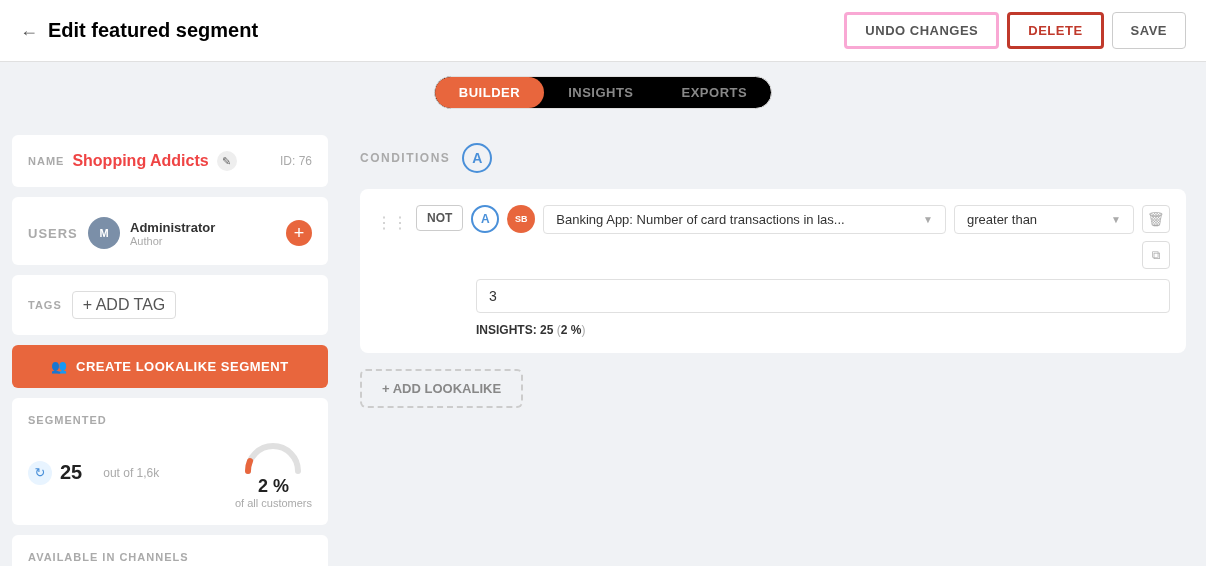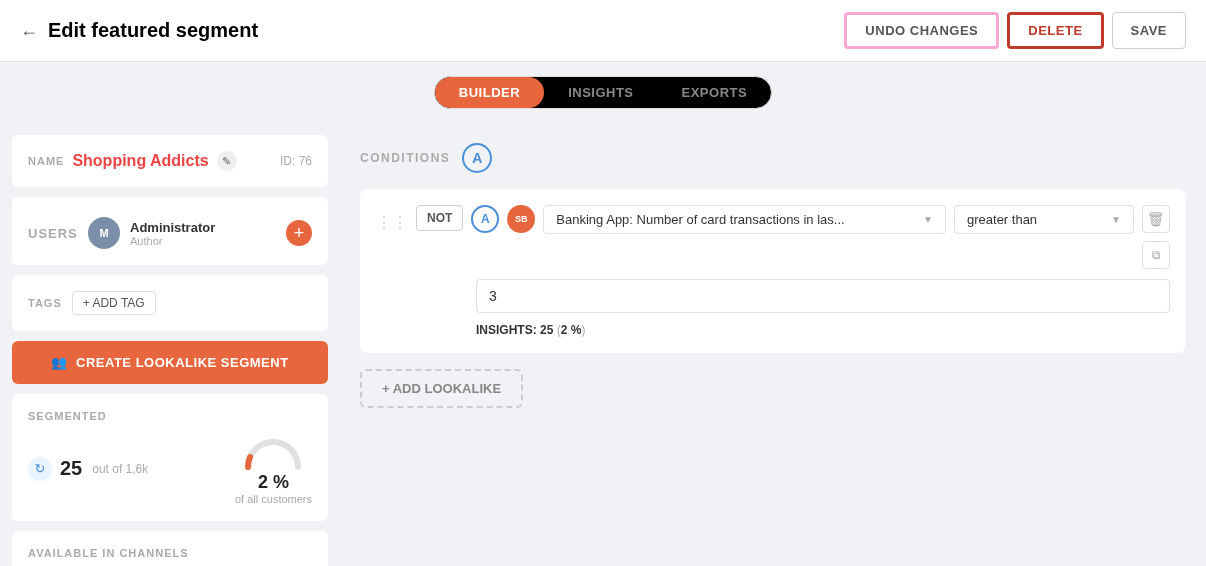--- a/index.html
+++ b/index.html
@@ -38,31 +38,31 @@
     .users-row { display: flex; align-items: center; gap: 10px; margin-top: 4px; }
     .users-label { font-size: 13px; font-weight: 700; color: #aaa; letter-spacing: 1px; text-transform: uppercase; width: 50px; }
     .avatar { width: 32px; height: 32px; border-radius: 50%; background: #7b8fa8; display: flex; align-items: center; justify-content: center; font-size: 11px; color: #fff; font-weight: 700; }
     .user-info { flex: 1; }
     .user-name { font-size: 13px; font-weight: 600; color: #333; }
     .user-role { font-size: 11px; color: #aaa; }
     .add-user-btn { width: 26px; height: 26px; border-radius: 50%; background: #e8663d; border: none; color: #fff; font-size: 18px; cursor: pointer; display: flex; align-items: center; justify-content: center; line-height: 1; }
 
     .tags-row { display: flex; align-items: center; gap: 10px; }
     .tags-label { font-size: 11px; font-weight: 700; color: #aaa; letter-spacing: 1px; text-transform: uppercase; }
-    .add-tag-btn { background: none; border: 1px solid #ddd; border-radius: 4px; padding: 4px 10px; font-size: 12px; color: #555; cursor: pointer; display: flex; align-items: center; gap: 4px; }
+    .add-tag-btn { background: none; border: 1px solid #ddd; border-radius: 4px; padding: 4px 10px; font-size: 16px; color: #555; cursor: pointer; display: flex; align-items: center; gap: 4px; }
 
     .lookalike-btn { background: #e8663d; color: #fff; border: none; border-radius: 6px; padding: 14px; width: 100%; font-size: 13px; font-weight: 700; cursor: pointer; display: flex; align-items: center; justify-content: center; gap: 8px; letter-spacing: 0.5px; margin-bottom: 10px; }
 
     .segmented-card { background: #fff; border-radius: 6px; padding: 16px; margin-bottom: 10px; }
     .segmented-label { font-size: 11px; font-weight: 700; color: #aaa; letter-spacing: 1px; text-transform: uppercase; margin-bottom: 10px; }
     .segmented-row { display: flex; align-items: center; justify-content: space-between; }
     .segmented-count { display: flex; align-items: center; gap: 8px; }
     .refresh-icon { width: 24px; height: 24px; border-radius: 50%; background: #e8f4ff; display: flex; align-items: center; justify-content: center; font-size: 13px; color: #4a90d9; }
     .count-text { font-size: 20px; font-weight: 700; color: #222; }
-    .out-of { font-size: 12px; color: #aaa; margin-left: 2px; }
+    .out-of { font-size: 12px; color: #aaa; margin-left: 13px; }
     .gauge-container { text-align: center; }
     .gauge-text { font-size: 18px; font-weight: 700; color: #222; }
     .gauge-sub { font-size: 11px; color: #aaa; }
 
     
     .gauge-svg { display: block; margin: 0 auto; }
 
     .channels-card { background: #fff; border-radius: 6px; padding: 16px; }
     .channels-label { font-size: 11px; font-weight: 700; color: #aaa; letter-spacing: 1px; text-transform: uppercase; margin-bottom: 10px; }
 

